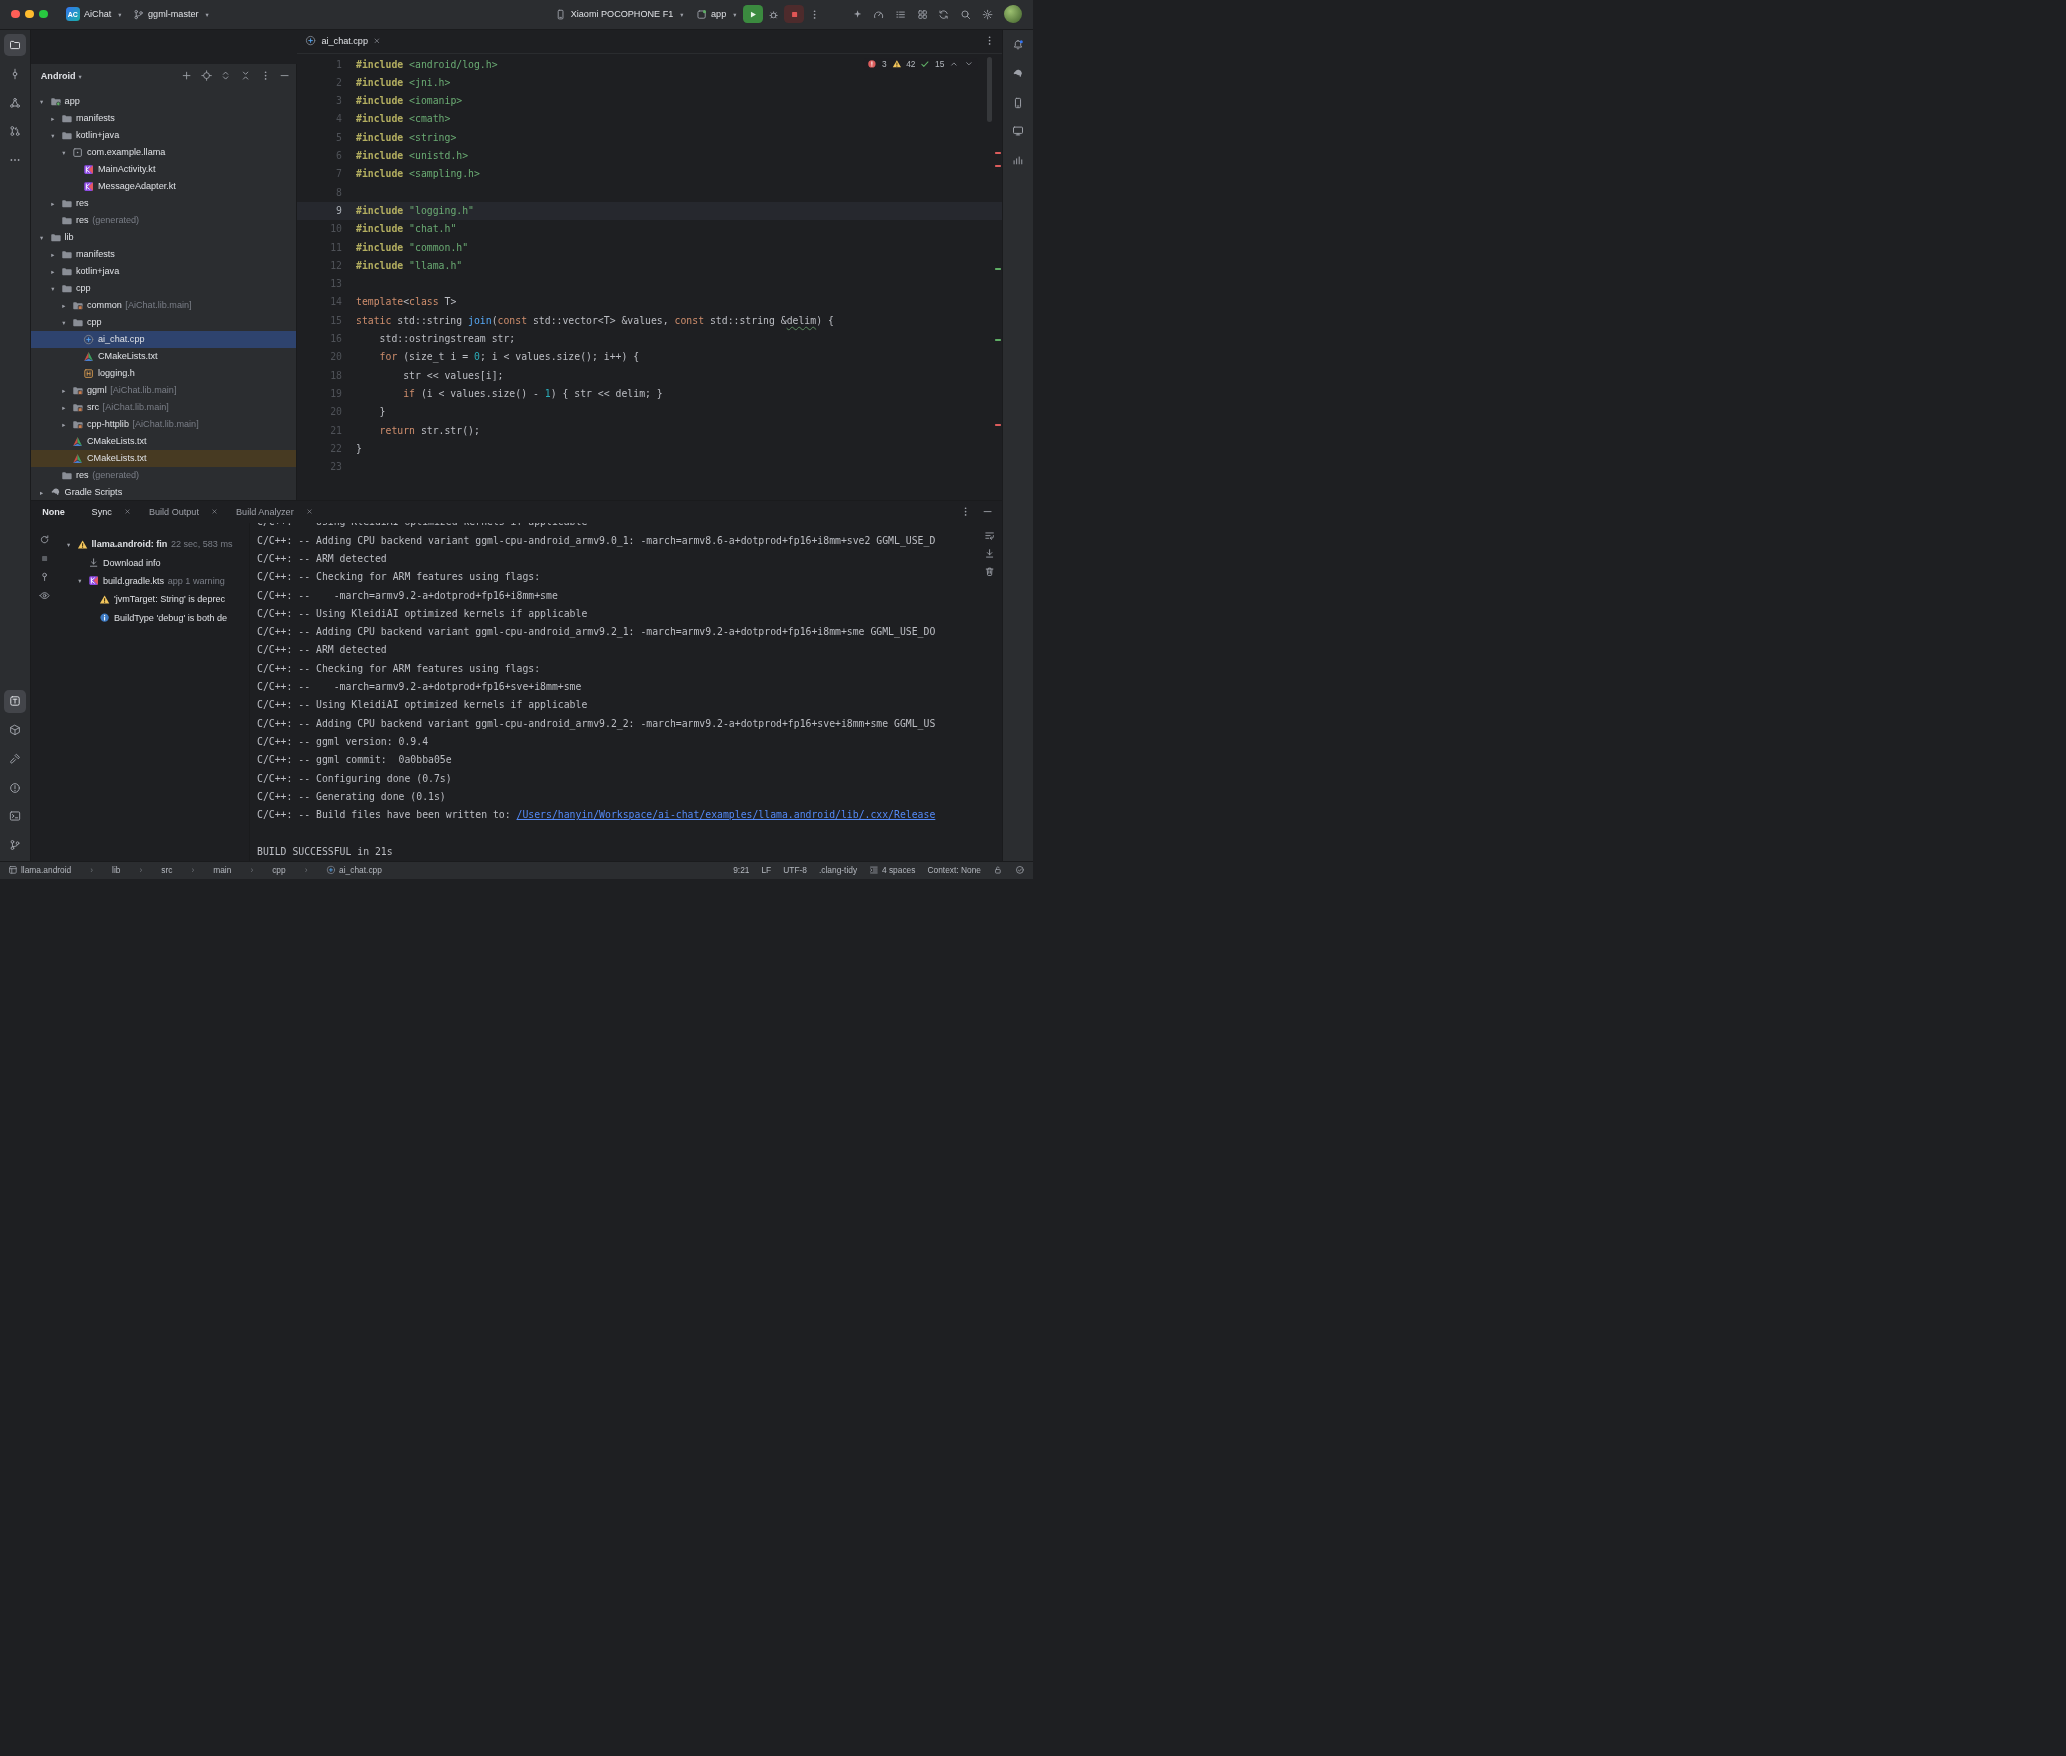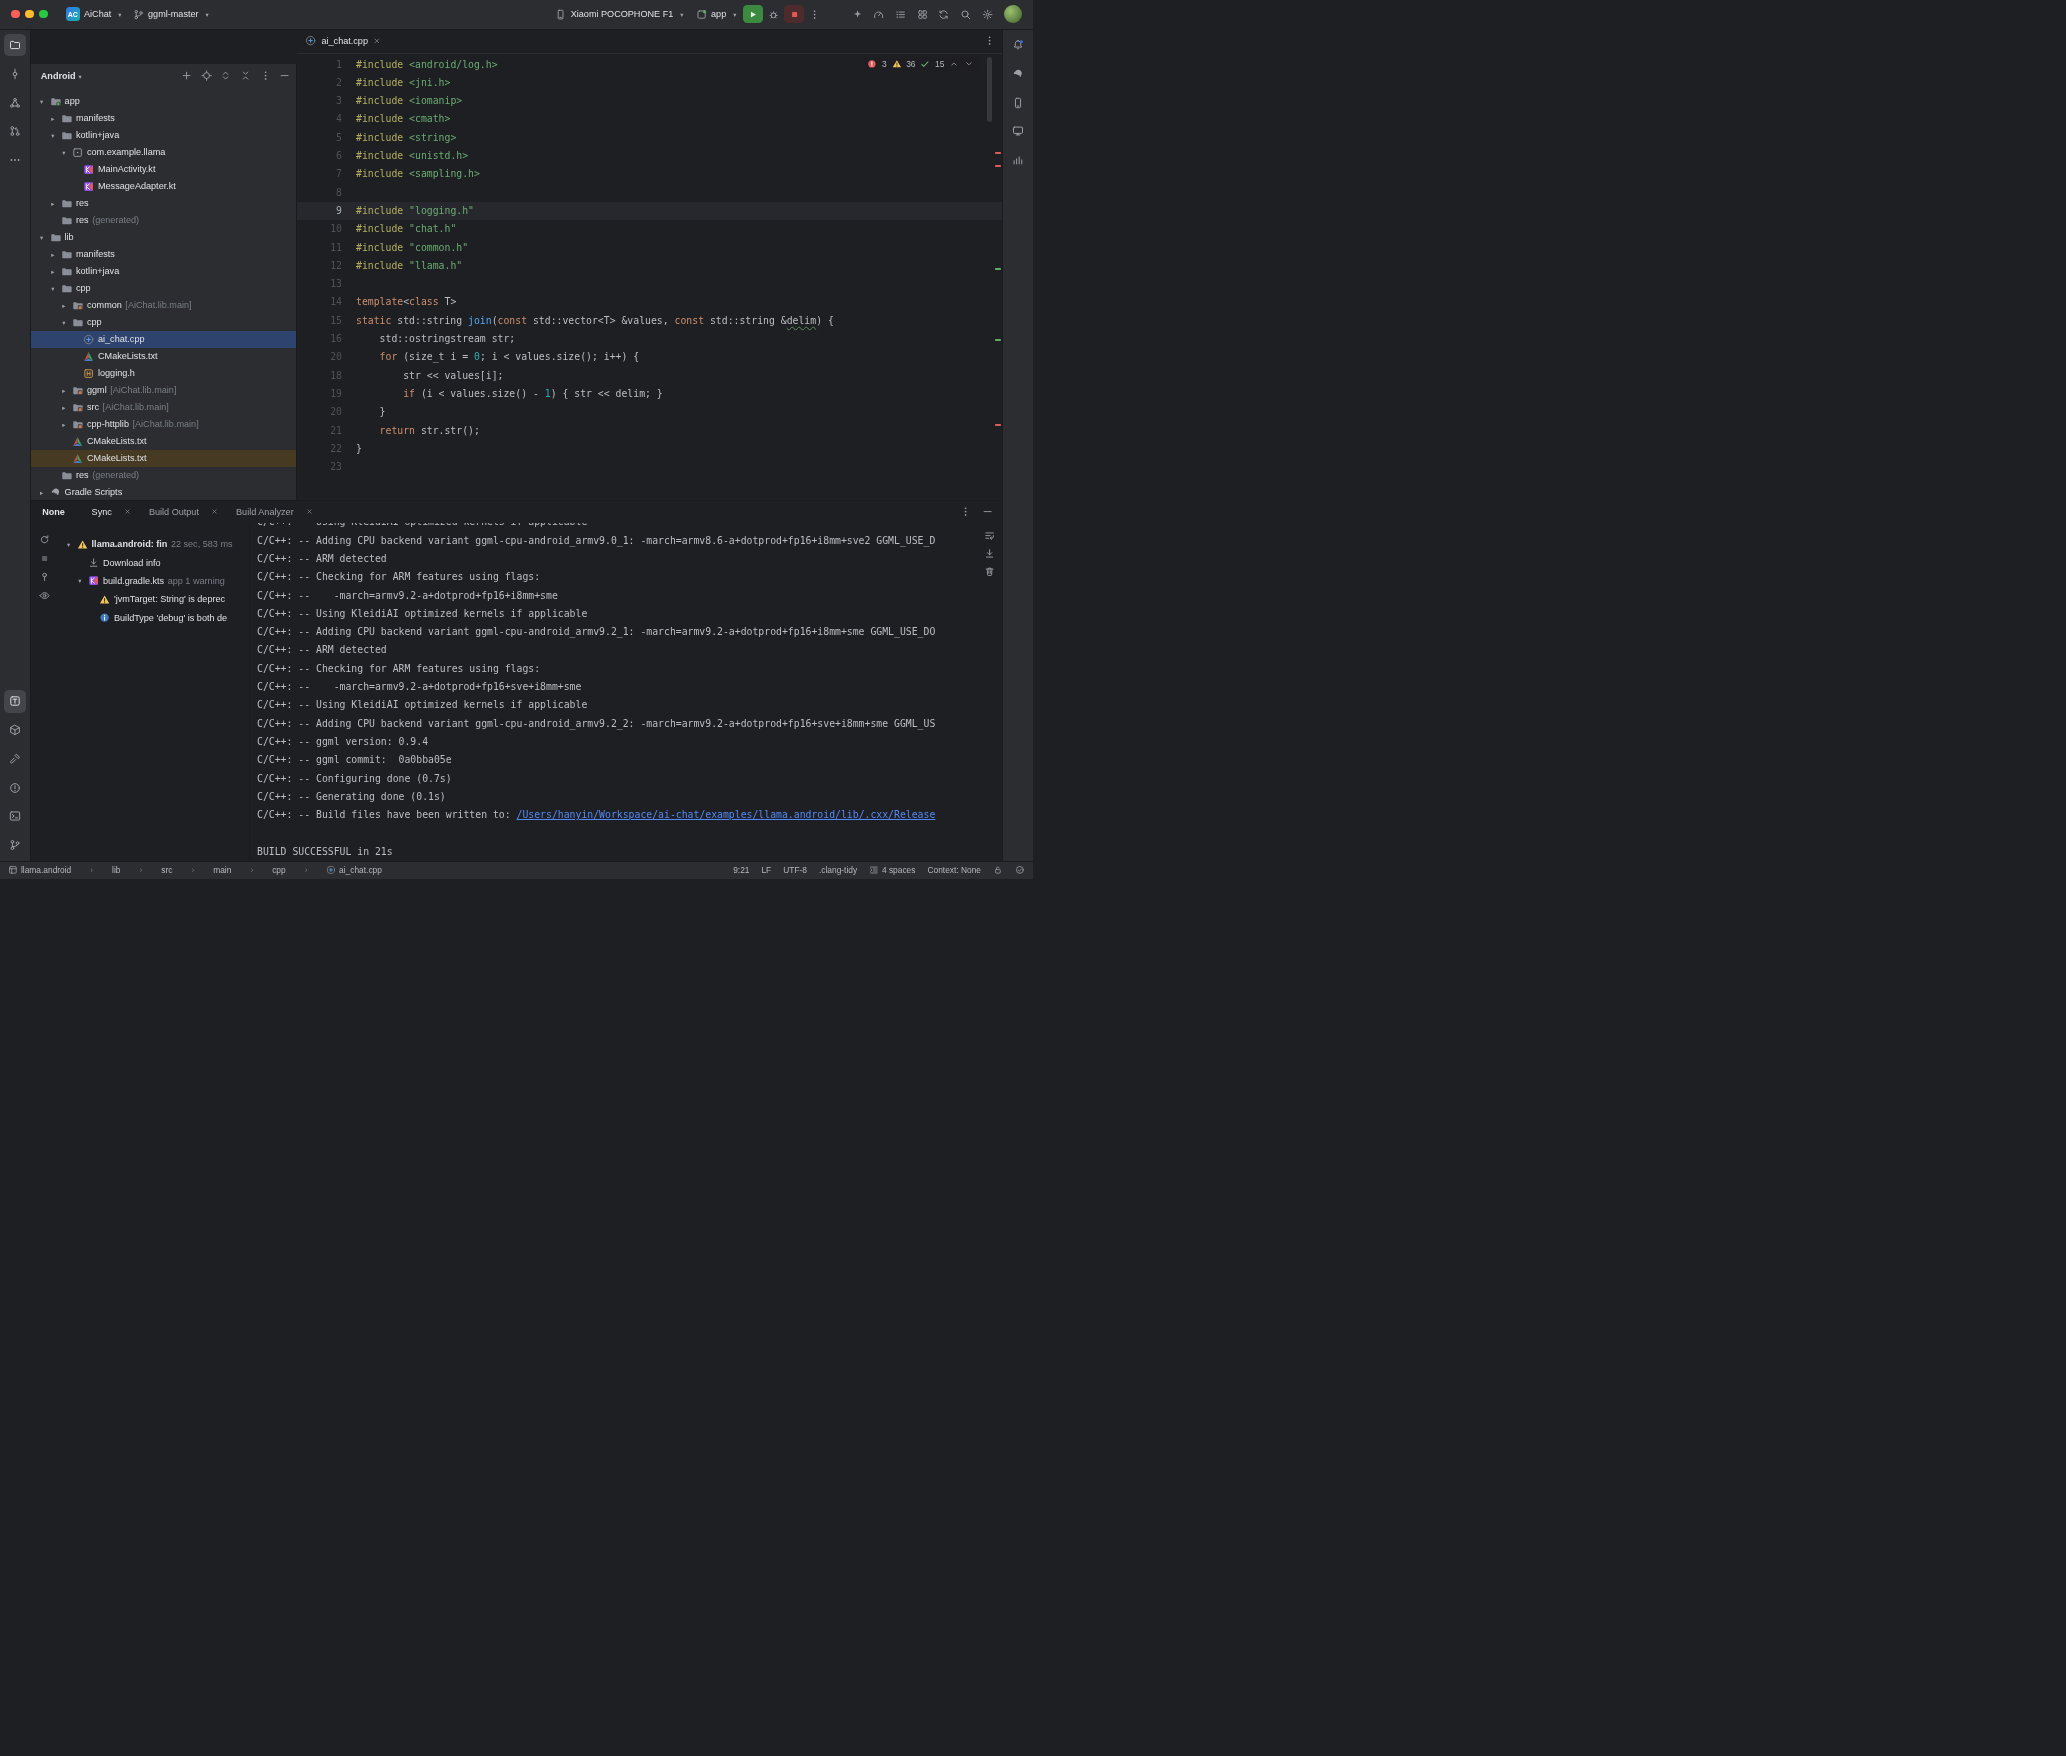--- a/index.html
+++ b/index.html
@@ -66,21 +66,21 @@
   .etab{display:flex;align-items:center;gap:4.9px;height:100%;padding:0 8.4px;cursor:pointer;}
   .etab-label{color:#DFE1E5;}
   .tclose{cursor:pointer;}
   .tclose svg{width:7.7px;height:7.7px;}
   .code{flex:1;overflow:hidden;font-family:"DejaVu Sans Mono","Liberation Mono",monospace;font-size:9.8px;line-height:18.3px;padding-top:2.1px;}
   .crow{display:flex;height:18.3px;white-space:pre;}
   .crow.cur{background:#26282E;}
   .gut{width:59px;min-width:59px;text-align:right;padding-right:14px;color:#4E5157;}
   .crow.cur .gut{color:#A8ADB4;}
   .ct{color:#BCBEC4;}
-  .tk-pp{color:#B3AE60;}
+  .tk-pp{color:#B3AE60;font-weight:bold;}
   .tk-inc{color:#6AAB73;}
   .tk-kw{color:#CF8E6D;}
   .tk-fn{color:#56A8F5;}
   .tk-num{color:#2AACB8;}
   .tk-pl{color:#BCBEC4;}
   .tk-typo{color:#BCBEC4;text-decoration:underline wavy #5A8A5E 0.7px;text-underline-offset:2.1px;}
   .inspections{position:absolute;top:28px;right:24px;display:flex;align-items:center;gap:4.9px;font-size:8.4px;color:#B4B8BF;background:rgba(30,31,34,.85);padding:1.4px 4.2px;border-radius:4.2px;cursor:pointer;}
   .scroll-thumb{position:absolute;right:10.5px;top:27px;width:4.9px;height:65px;background:#4A4D51;border-radius:2.8px;opacity:.55;cursor:pointer;}
   .stripe{position:absolute;right:0;top:24px;bottom:0;width:8.4px;}
   .stripe .mark{position:absolute;right:0.7px;width:6.3px;height:2.1px;border-radius:0.7px;display:block;cursor:pointer;}
@@ -696,21 +696,21 @@
                 </svg>
               </span>
             <span>3</span>
             <span class="ic14">
                 <svg viewBox="0 0 16 16" fill="none" stroke="currentColor" stroke-width="1.3" stroke-linecap="round" stroke-linejoin="round">
                   <path d="M8 2.2l6.7 11.4H1.3z" fill="#F2C55C" stroke="none"></path>
                   <path d="M8 6.4v3.4" stroke="#3B2F12" stroke-width="1.5"></path>
                   <circle cx="8" cy="11.7" r=".85" fill="#3B2F12" stroke="none"></circle>
                 </svg>
               </span>
-            <span>36</span>
+            <span>42</span>
             <span class="ic14">
                 <svg viewBox="0 0 16 16" fill="none" stroke="currentColor" stroke-width="1.3" stroke-linecap="round" stroke-linejoin="round">
                   <path d="M3 8.8l3.2 3.2L13 4.8" stroke="#5FAD65" stroke-width="1.7"></path>
                 </svg>
               </span>
             <span>15</span>
             <span class="ic14">
                 <svg viewBox="0 0 16 16" fill="none" stroke="currentColor" stroke-width="1.3" stroke-linecap="round" stroke-linejoin="round">
                   <path d="M4.4 10L8 6.4 11.6 10"></path>
                 </svg>

